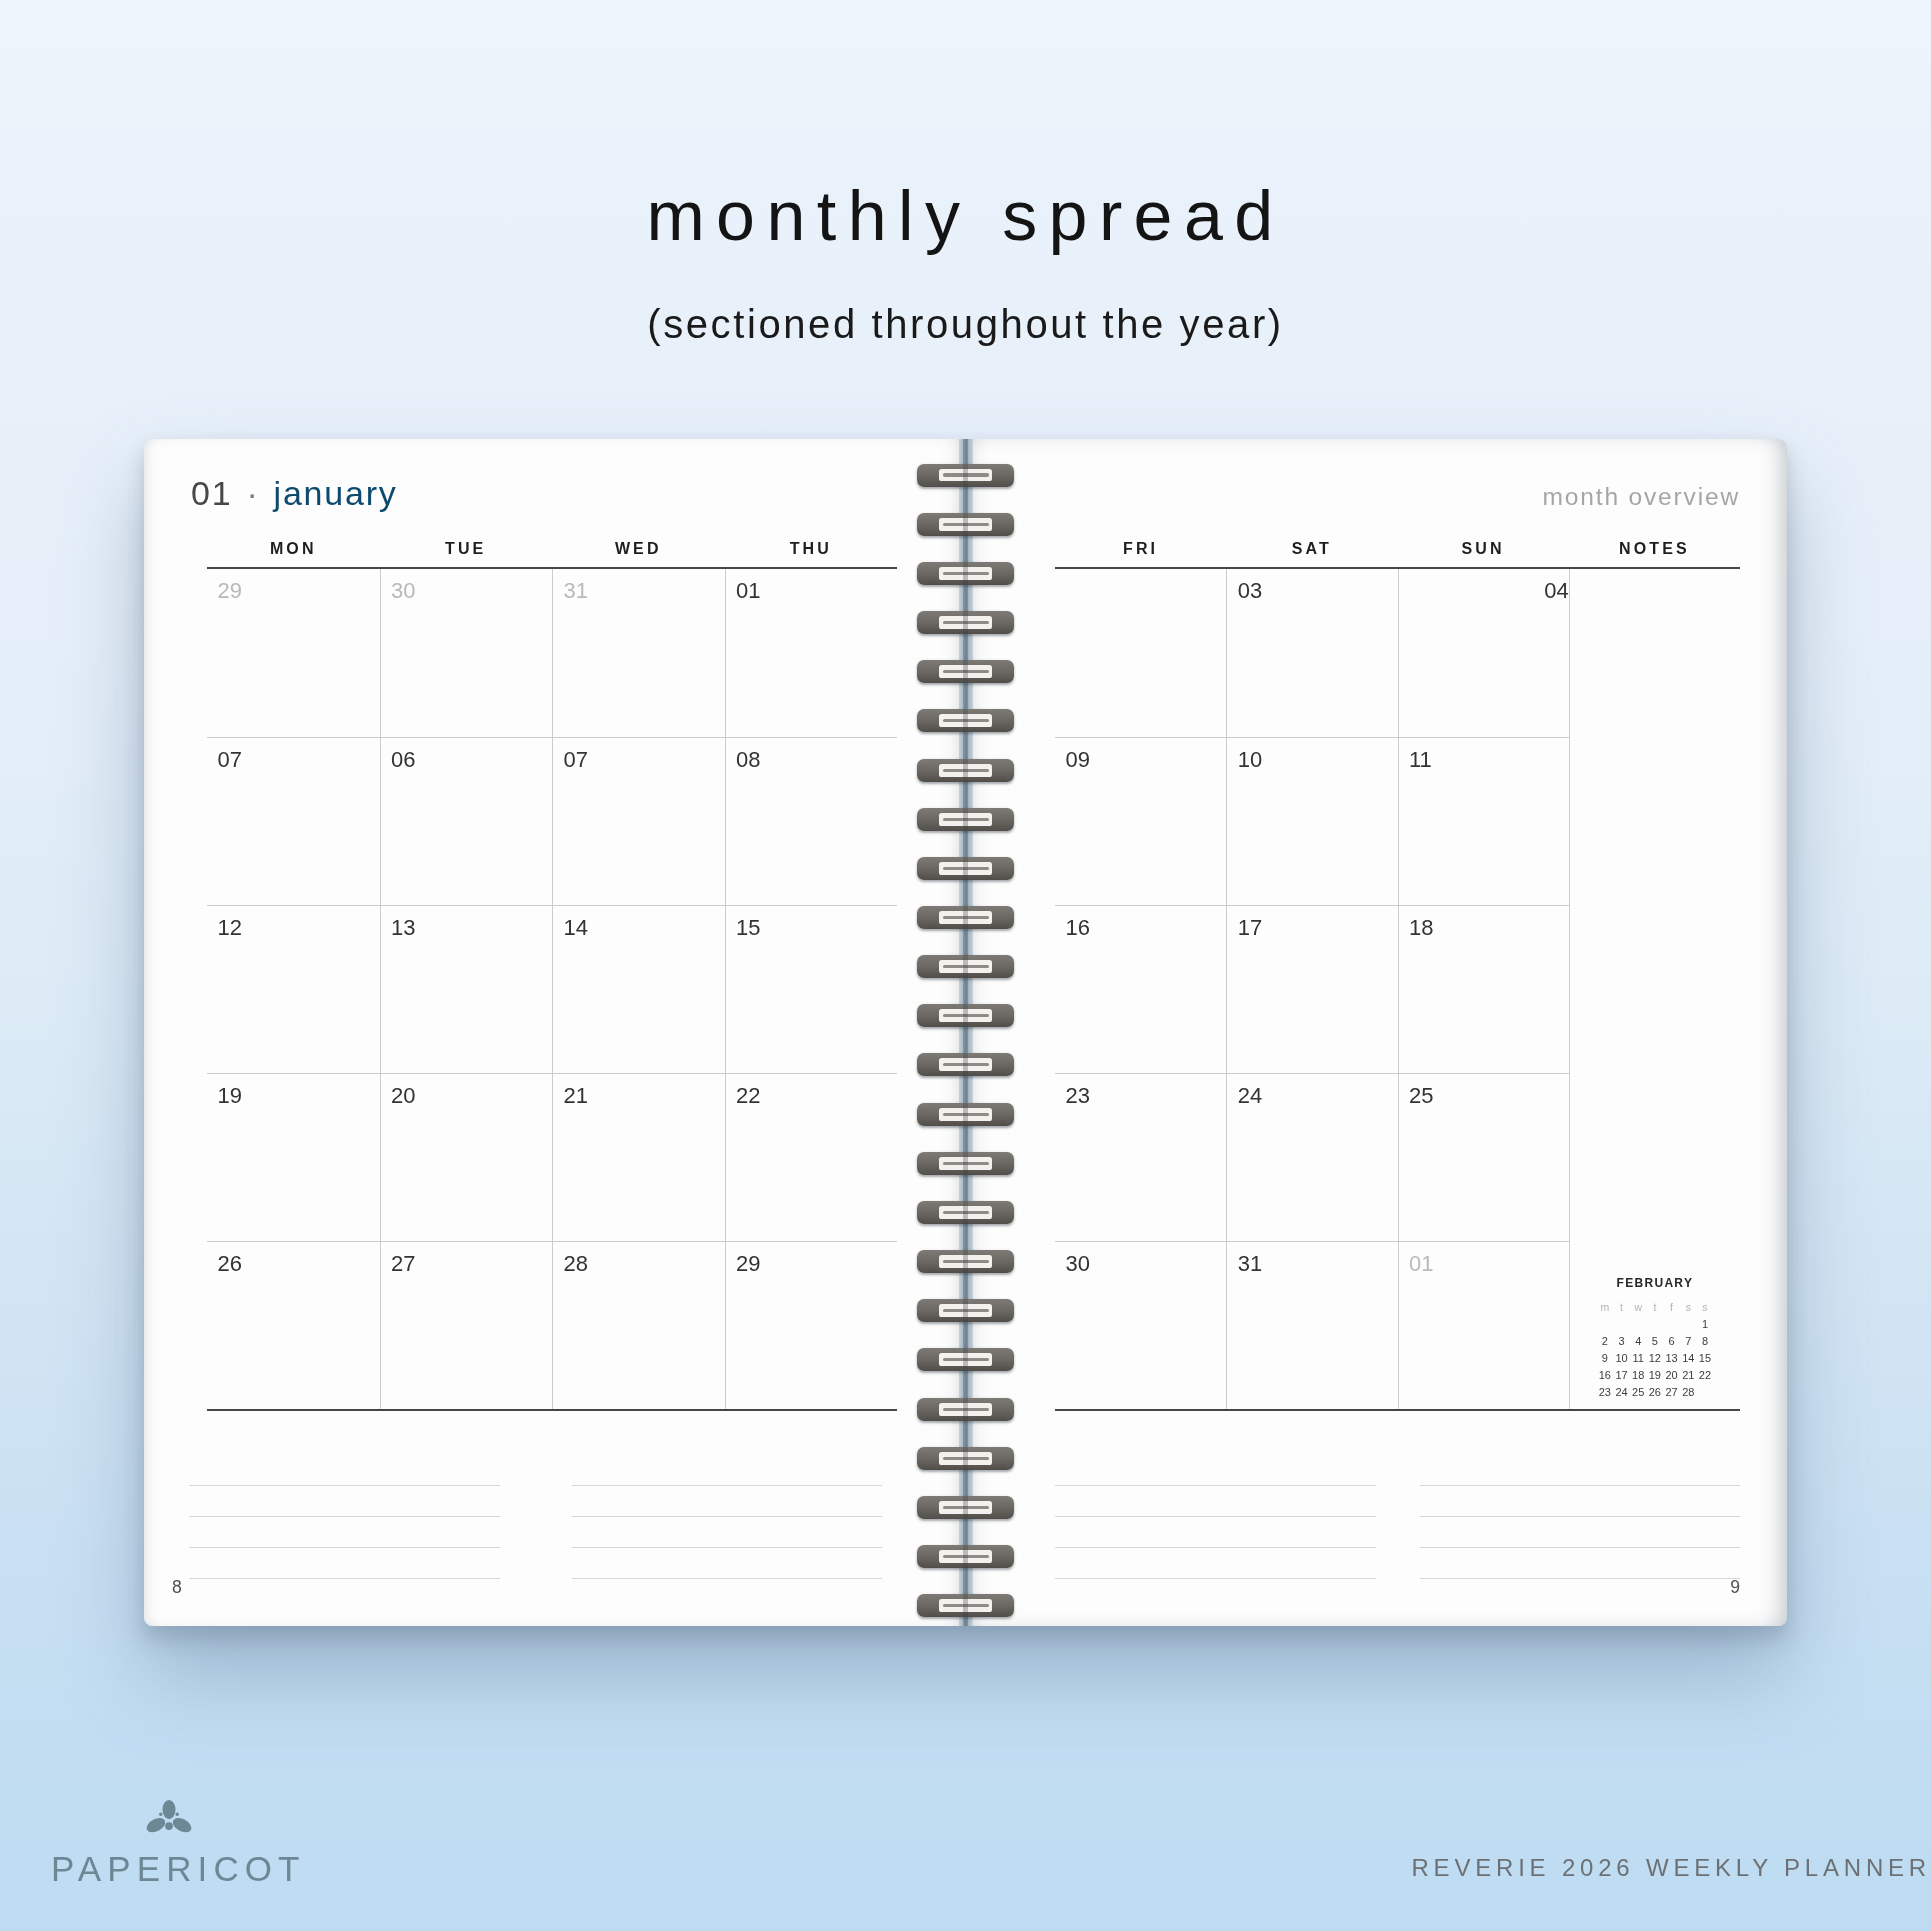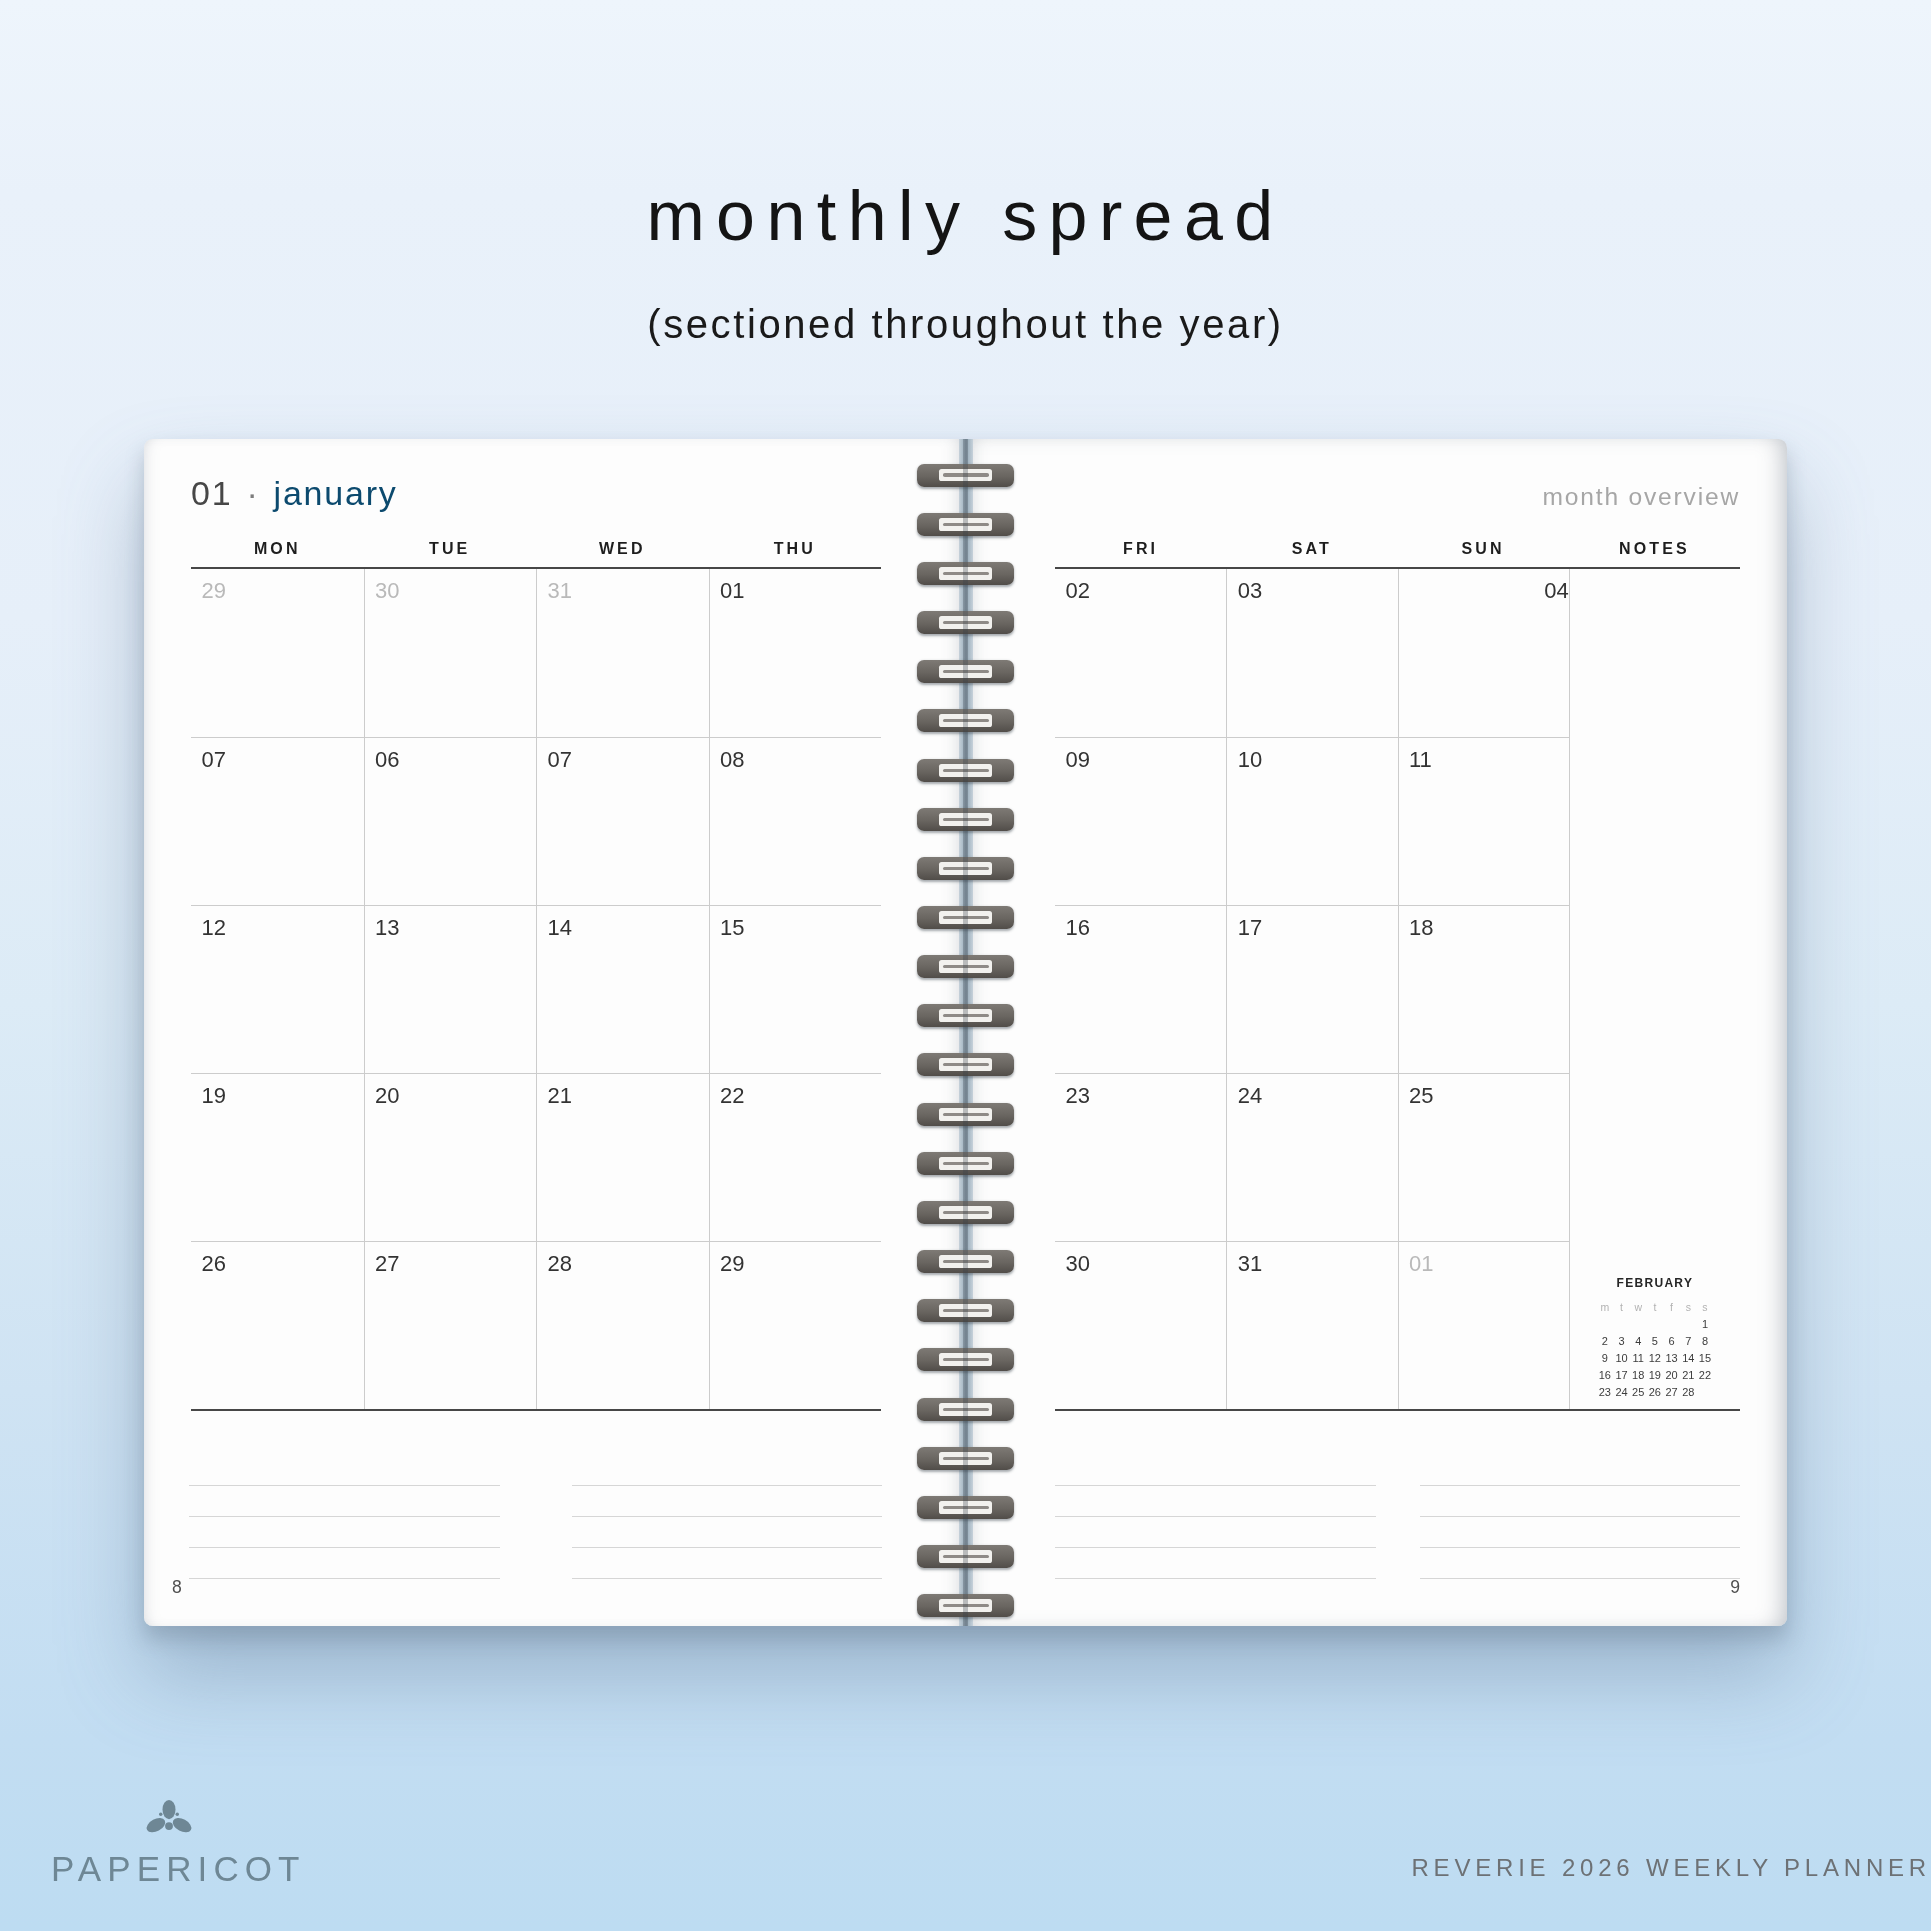--- a/index.html
+++ b/index.html
@@ -31,21 +31,21 @@
     background:#f2f1ee;border-radius:2.6px;}
   .coil::after{content:'';position:absolute;left:25.5px;right:25.5px;top:9.7px;height:3.5px;
     background:rgba(88,83,78,.65);border-radius:1.8px;}
   
   .month-head{position:absolute;left:47px;top:35px;font-size:34px;letter-spacing:1.8px;color:#474747;}
   .month-head .msep{color:#7d7d7d;margin:0 14px;}
   .month-head .mname{color:#0c4a6e;}
   .overview{position:absolute;right:47px;top:44px;font-size:24.6px;letter-spacing:1.8px;color:#a6a6a6;}
   
   .cal{position:absolute;top:91px;}
-  .cal-left{left:47px;width:690px;}
+  .cal-left{left:63px;width:690px;}
   .cal-right{left:84px;width:685px;}
   .cal-head{display:grid;grid-template-columns:repeat(4,1fr);height:37px;align-items:center;
     border-bottom:2.6px solid #474747;}
   .dh{text-align:center;font-size:16px;font-weight:bold;letter-spacing:3.1px;color:#1e1e1e;}
   .cal-body{display:grid;grid-template-columns:repeat(4,1fr);grid-template-rows:repeat(5,168px);
     border-bottom:2.6px solid #474747;position:relative;}
   .cell{padding:8.8px 0 0 10.5px;font-size:22px;color:#333;}
   .cell{border-left:1.3px solid #ccc;border-top:1.3px solid #ccc;}
   .cell.c0{border-left:none;}
   .cell.r0{border-top:none;}
@@ -187,21 +187,20 @@
                   <div class="md">23</div>
                   <div class="md">24</div>
                   <div class="md">25</div>
                   <div class="md">26</div>
                   <div class="md">27</div>
                   <div class="md">28</div>
                   <div class="md"></div>
                 </div>
             </div>
           </div>
-        <div class="cell c0 r0" style="grid-area: 1 / 1;"><span class="dnum">02</span></div>
             <div class="cell c1 r0" style="grid-area: 1 / 2;"><span class="dnum">03</span></div>
             <div class="cell c2 r0" style="grid-area: 1 / 3; text-align: right;"><span class="dnum">04</span></div>
             <div class="cell c0 r1" style="grid-area: 2 / 1;"><span class="dnum">09</span></div>
             <div class="cell c1 r1" style="grid-area: 2 / 2;"><span class="dnum">10</span></div>
             <div class="cell c2 r1" style="grid-area: 2 / 3;"><span class="dnum">11</span></div>
             <div class="cell c0 r2" style="grid-area: 3 / 1;"><span class="dnum">16</span></div>
             <div class="cell c1 r2" style="grid-area: 3 / 2;"><span class="dnum">17</span></div>
             <div class="cell c2 r2" style="grid-area: 3 / 3;"><span class="dnum">18</span></div>
             <div class="cell c0 r3" style="grid-area: 4 / 1;"><span class="dnum">23</span></div>
             <div class="cell c1 r3" style="grid-area: 4 / 2;"><span class="dnum">24</span></div>

